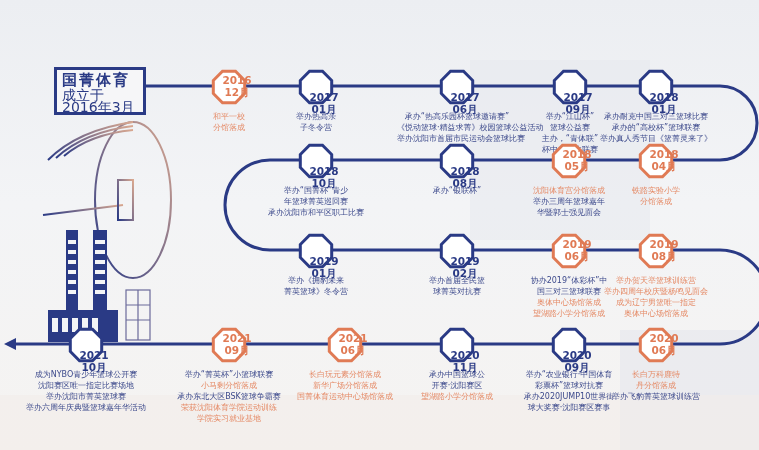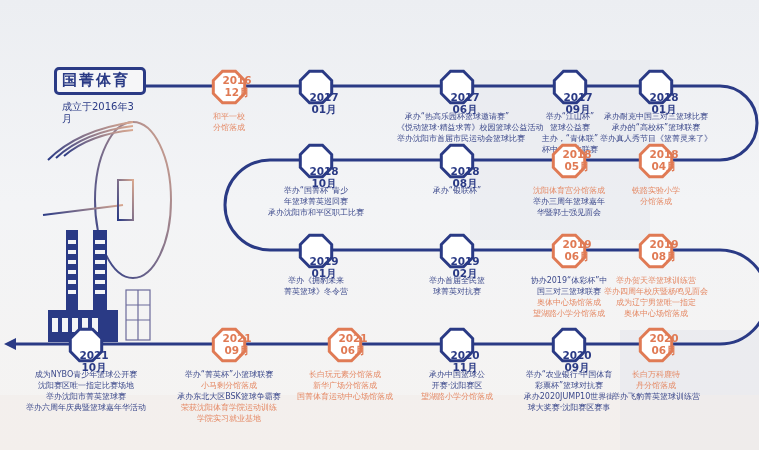--- a/index.html
+++ b/index.html
@@ -1,23 +1,23 @@
 <!DOCTYPE html>
 <html><head>
 <meta charset="utf-8">
 <style>
   html, body { margin:0; padding:0; }
   body { width:759px; height:450px; overflow:hidden; position:relative;
     font-family:"DejaVu Sans", "Liberation Sans", sans-serif;
     background: linear-gradient(180deg,#eceef2 0%,#f3f4f6 45%,#f5f3f1 100%); }
   .bg-deco { position:absolute; inset:0; pointer-events:none; }
   .path { position:absolute; left:0; top:0; }
-  .brand { position:absolute; left:54px; top:67px; width:92px; height:28px; border:3px solid #2a3a85; border-radius:5px; background:#f6f6f8; box-sizing:border-box; padding:2px 5px; }
+  .brand { position:absolute; left:54px; top:67px; width:92px; height:48px; border:3px solid #2a3a85; border-radius:0; background:#f6f6f8; box-sizing:border-box; padding:2px 5px; }
   .brand .t1 { font-size:15px; font-weight:bold; color:#2a3a85; letter-spacing:2px; line-height:17px; }
-  .brand .t2 { font-size:10px; color:#2a3a85; line-height:12px;margin-top:12px; }
+  .brand .t2 { font-size:14px; color:#2a3a85; line-height:12px; }
   .node { position:absolute; width:120px; text-align:center; transform:translateX(-50%); }
   .badge { position:relative; width:38px; height:38px; margin:0 auto; }
   .badge svg { position:absolute; left:0; top:0; }
   .badge .txt { position:absolute; left:8px; top:6px; width:38px; text-align:center; font-weight:bold; font-size:10.5px; line-height:12px; }
   .navy .txt { color:#2a3a85;margin-top:17px; }
   .orange .txt { color:#e07a54; }
   .desc { margin-top:5px; font-size:8px; line-height:11px; white-space:nowrap; }
   .l-navy { color:#3d4a8c; }
   .l-orange { color:#e58a66; }
   .building { position:absolute; left:38px; top:120px; }
@@ -111,20 +111,24 @@
     <div class="node" style="left: 316px; top: 68px;">
       <div class="badge navy">
         <svg width="38" height="38">
           <polygon points="34.7,25.5 25.5,34.7 12.5,34.7 3.3,25.5 3.3,12.5 12.5,3.3 25.5,3.3 34.7,12.5" fill="#ffffff" stroke="#2a3a85" stroke-width="3"></polygon>
         </svg>
         <div class="txt">
           <div>2017</div>
           <div>01月</div>
         </div>
       </div>
+      <div class="desc">
+        <div class="l-navy">举办热高亲</div>
+        <div class="l-navy">子冬令营</div>
+      </div>
     </div>
     <div class="node" style="left: 457px; top: 68px;">
       <div class="badge navy">
         <svg width="38" height="38">
           <polygon points="34.7,25.5 25.5,34.7 12.5,34.7 3.3,25.5 3.3,12.5 12.5,3.3 25.5,3.3 34.7,12.5" fill="#ffffff" stroke="#2a3a85" stroke-width="3"></polygon>
         </svg>
         <div class="txt">
           <div>2017</div>
           <div>06月</div>
         </div>

